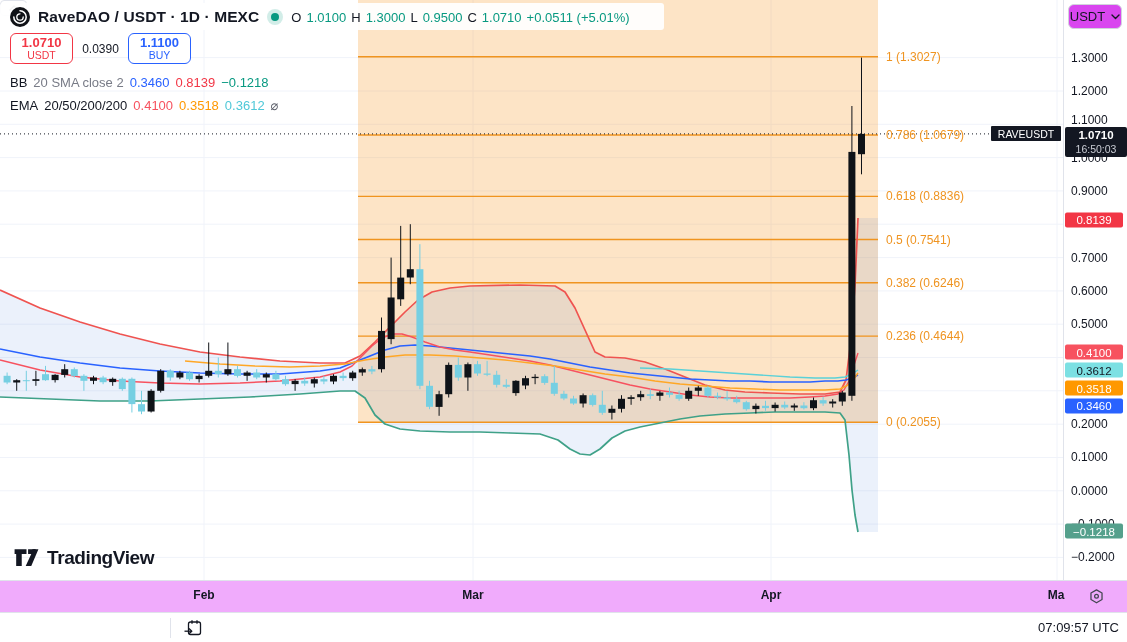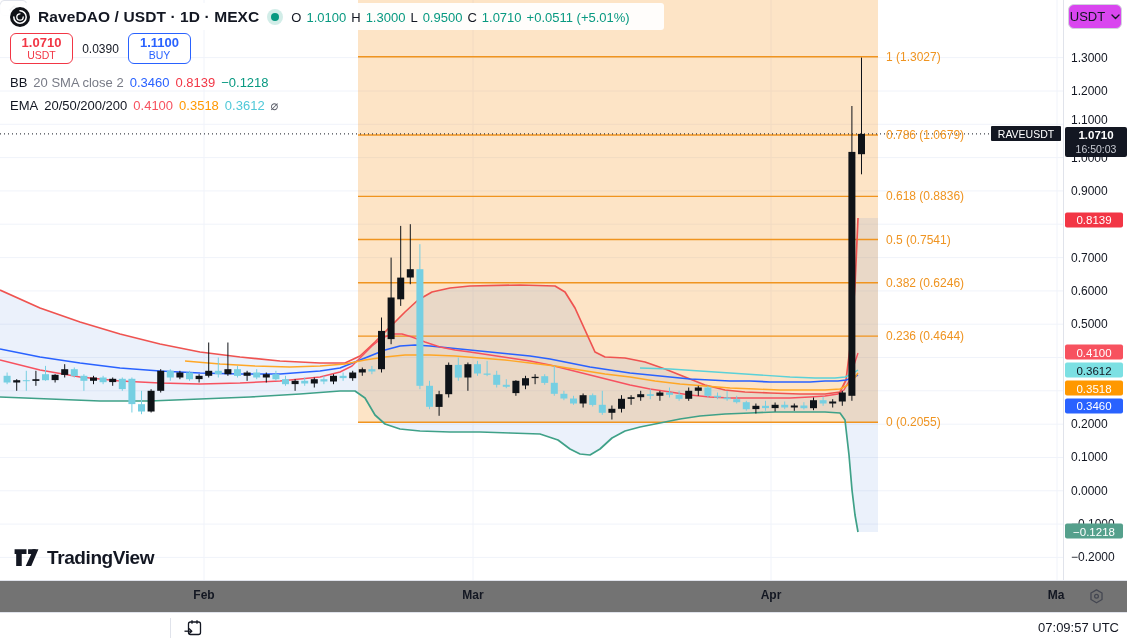--- a/index.html
+++ b/index.html
@@ -45,21 +45,21 @@
   
   #price-axis { position:absolute; left:1063px; top:0; width:64px; height:580px; background:#fff; border-left:1px solid #e0e3eb; }
   .price-tick { position:absolute; left:7px; transform:translateY(-50%); font-size:12px; color:#131722; white-space:nowrap; }
   .axis-chip { position:absolute; left:1px; width:58px; height:15px; border-radius:2px; font-size:11.5px; display:flex; align-items:center; justify-content:center; transform:translateY(-50%); }
   #last-price-box { position:absolute; left:1px; top:127px; width:62px; height:30px; background:#131722; border-radius:2px; color:#fff; display:flex; flex-direction:column; align-items:center; justify-content:center; line-height:1.15; }
   #last-price-box .lp { font-size:11.5px; font-weight:700; }
   #last-price-box .cd { font-size:10.5px; color:#c9ccd4; }
   #unit-button { position:absolute; left:1068px; top:4px; width:54px; height:25px; border:1px solid #d1d4dc; border-radius:6px; background:#d946ef; display:flex; align-items:center; justify-content:center; gap:6px; font-size:13px; color:#131722; cursor:pointer; }
 
   
-  #time-axis { position:absolute; left:0; top:580px; width:1127px; height:32px; background:#737373; border-top:1px solid #e0e3eb; }
+  #time-axis { position:absolute; left:0; top:580px; width:1127px; height:32px; background:#f0abfc; border-top:1px solid #e0e3eb; }
   .month-label { position:absolute; top:7px; transform:translateX(-50%); font-size:12px; font-weight:600; color:#131722; }
   #gear-btn { position:absolute; left:1086px; top:5px; width:20px; height:20px; display:flex; align-items:center; justify-content:center; cursor:pointer; }
 
   
   #toolbar { position:absolute; left:0; top:612px; width:1127px; height:30px; background:#fff; border-top:1px solid #e0e3eb; }
   .range-btn { position:absolute; top:6px; height:18px; font-size:13px; color:#14532d; display:flex; align-items:center; padding:0 3px; cursor:pointer; border-radius:3px;margin-top:34px; }
   #toolbar-divider { position:absolute; left:170px; top:5px; width:1px; height:20px; background:#e0e3eb; }
   #goto-date-btn { position:absolute; left:183px; top:5px; width:20px; height:20px; cursor:pointer; }
   #clock { position:absolute; right:8px; top:7px; font-size:13px; color:#131722; }
 

